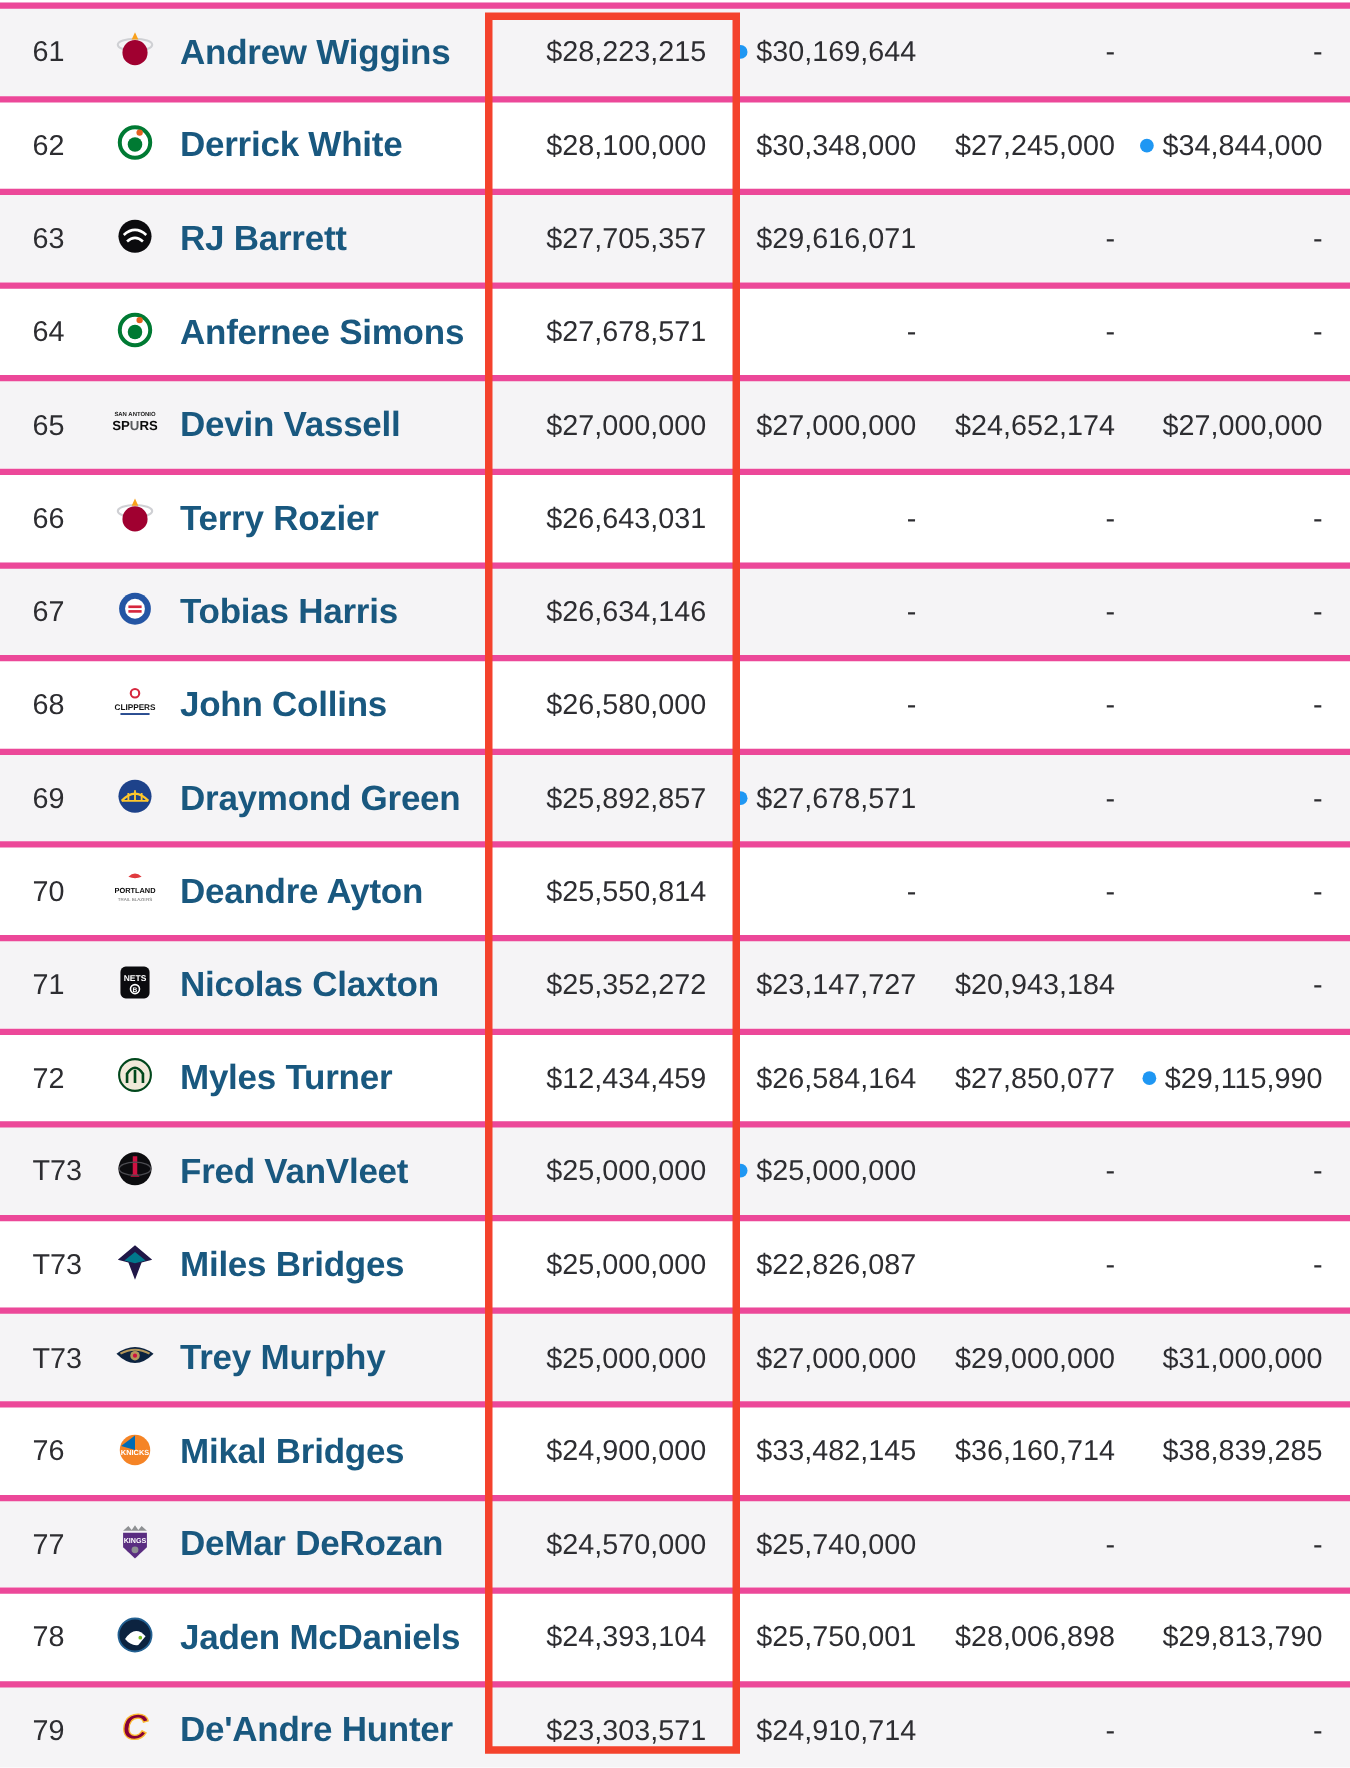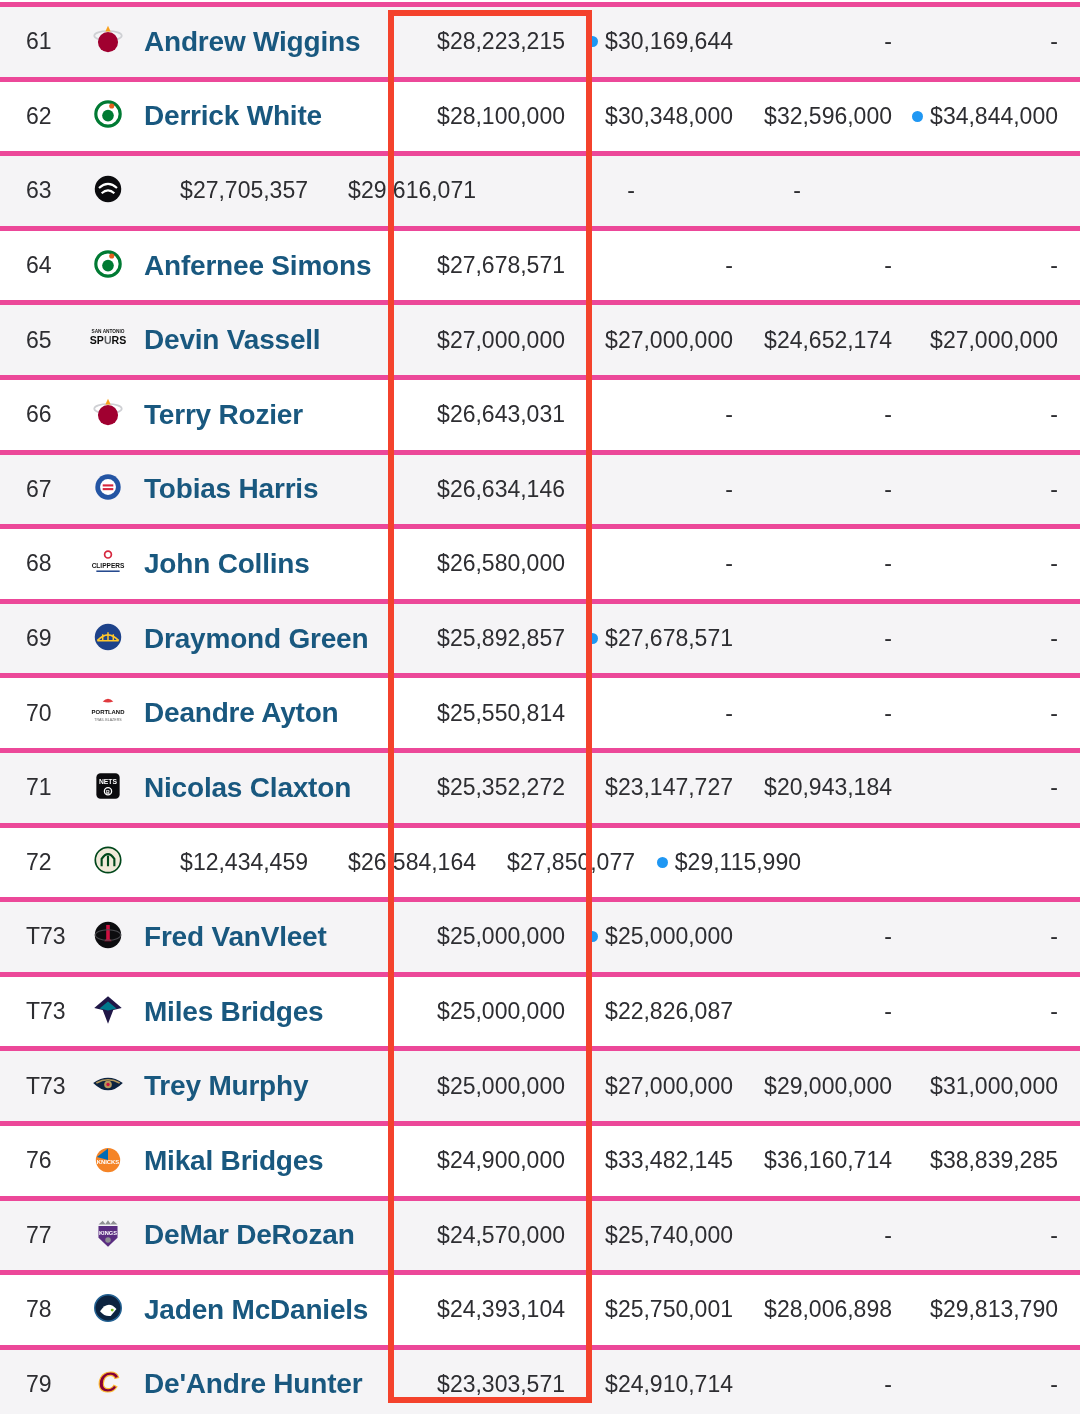--- a/index.html
+++ b/index.html
@@ -91,37 +91,38 @@
           </svg>
         </div>
     <div class="cell name">Derrick White</div>
     <div class="cell sal s1">
           <span>$28,100,000</span>
         </div>
     <div class="cell sal s2">
           <span>$30,348,000</span>
         </div>
     <div class="cell sal s3">
-          <span>$32,596,000</span>
+          <span>$27,245,000</span>
         </div>
     <div class="cell sal s4">
           <span class="dot"></span>
           <span>$34,844,000</span>
         </div>
     <div class="pad-right"></div>
   </div>
 
   <div class="row">
     <div class="cell rank">63</div>
     <div class="cell logo" title="Toronto Raptors">
           <svg width="36" height="36" viewBox="0 0 34 34">
             <circle cx="17" cy="17" r="12.5" fill="#0b0b0e"></circle>
             <path d="M8.5 16 q8.5 -7.5 17 0 M11 21 q6 -5.5 12 0" stroke="#ffffff" stroke-width="2" fill="none"></path>
           </svg>
         </div>
+    <div class="cell name">RJ Barrett</div>
     <div class="cell sal s1">
           <span>$27,705,357</span>
         </div>
     <div class="cell sal s2">
           <span>$29,616,071</span>
         </div>
     <div class="cell sal s3">
           <span>-</span>
         </div>
     <div class="cell sal s4">
@@ -333,20 +334,21 @@
   </div>
 
   <div class="row">
     <div class="cell rank">72</div>
     <div class="cell logo" title="Milwaukee Bucks">
           <svg width="36" height="36" viewBox="0 0 34 34">
             <circle cx="17" cy="17" r="12" fill="#f0e9d9" stroke="#00471b" stroke-width="1.6"></circle>
             <path d="M11 23 v-7 q6 -9 12 0 v7 M17 23 v-10" stroke="#00471b" stroke-width="2" fill="none"></path>
           </svg>
         </div>
+    <div class="cell name">Myles Turner</div>
     <div class="cell sal s1">
           <span>$12,434,459</span>
         </div>
     <div class="cell sal s2">
           <span>$26,584,164</span>
         </div>
     <div class="cell sal s3">
           <span>$27,850,077</span>
         </div>
     <div class="cell sal s4">

